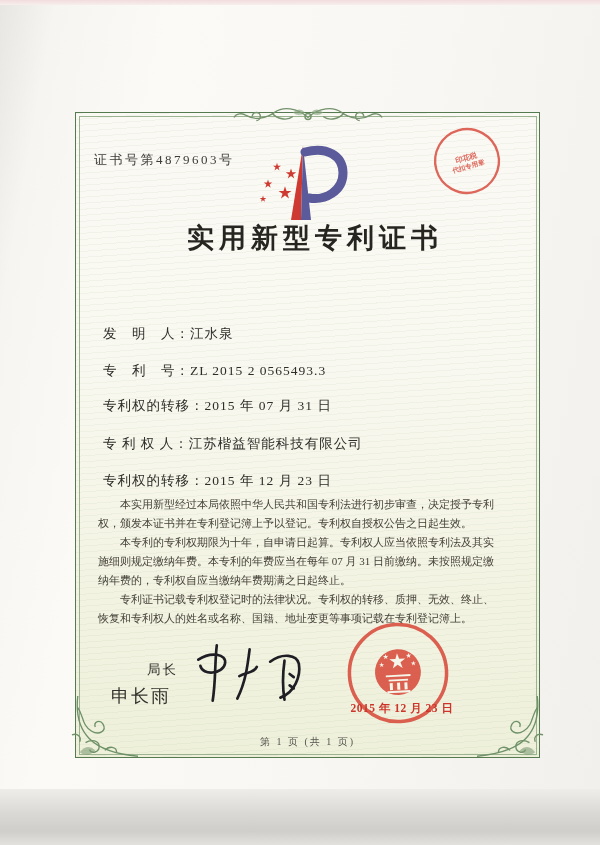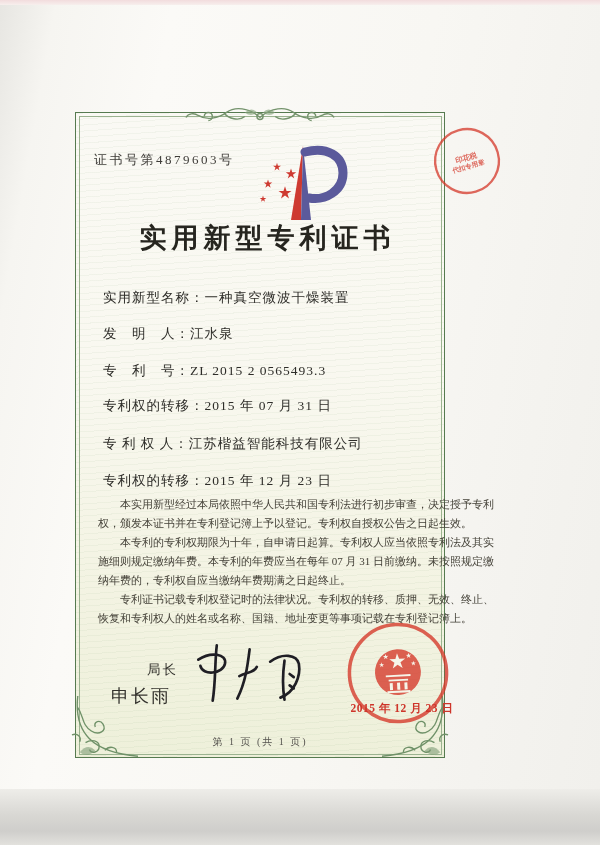--- a/index.html
+++ b/index.html
@@ -8,21 +8,21 @@
     background:#eceae6;
     font-family:"Liberation Serif","DejaVu Serif",serif;
   }
   .top-strip{position:absolute;top:0;left:0;right:0;height:5px;
     background:linear-gradient(180deg,#f2dcdd,#f7efed);}
   .bottom-band{position:absolute;left:0;right:0;bottom:0;height:56px;
     background:linear-gradient(180deg,#eeede9 0%,#d9d8d4 45%,#cfcecb 75%,#e2e1dd 100%);}
   .paper{position:absolute;left:0;top:5px;right:0;bottom:56px;
     background:linear-gradient(100deg,#e7e6e2 0px,#f6f5f1 55px,#fbfaf7 170px,#f8f7f3 430px,#f1f0ec 100%);}
   .frame{
-    position:absolute;left:75px;top:107px;width:370px;height:646px;
+    position:absolute;left:75px;top:107px;width:465px;height:646px;
     border:1.5px solid #567a50;
     background:
       repeating-linear-gradient(176deg, rgba(122,160,112,.07) 0 1px, rgba(0,0,0,0) 1px 6px),
       linear-gradient(180deg,#faf9f4 0%,#f9f8f0 40%,#f3f3e2 75%,#eef0da 100%);
     box-sizing:border-box;
   }
   .frame::before{content:"";position:absolute;inset:2.5px;border:1px solid #9bb390;pointer-events:none;}
   .cert-no{position:absolute;left:18px;top:38px;font-size:13px;letter-spacing:2.5px;color:#3e3c38;}
   .logo{position:absolute;left:175px;top:31px;width:100px;height:78px;}
   .title{position:absolute;left:15px;right:0;top:107px;text-align:center;
@@ -101,21 +101,20 @@
       <use href="#star" transform="translate(17,40) scale(.45)" fill="#ce3a31"></use>
       <use href="#star" transform="translate(34,49) scale(.68)" fill="#ce3a31"></use>
       <use href="#star" transform="translate(12,55) scale(.35)" fill="#ce3a31"></use>
       <polygon points="52,2 40,76 50,76" fill="#ce3a31"></polygon>
       <polygon points="52,2 50,76 60,76" fill="#5b5a9b"></polygon>
       <path d="M54,8 C76,2 92,12 92,29 C92,47 74,57 58,54" fill="none" stroke="#5b5a9b" stroke-width="9" stroke-linecap="round"></path>
     </svg>
 
     <div class="title">实用新型专利证书</div>
 
-    <div class="field-row r0"><span class="f-label">实用新型名称：</span><span class="f-value">一种真空微波干燥装置</span></div>
     <div class="field-row r1"><span class="f-label">发　明　人：</span><span class="f-value">江水泉</span></div>
     <div class="field-row r2"><span class="f-label">专　利　号：</span><span class="f-value">ZL 2015 2 0565493.3</span></div>
     <div class="field-row r3"><span class="f-label">专利权的转移：</span><span class="f-value">2015 年 07 月 31 日</span></div>
     <div class="field-row r4"><span class="f-label">专 利 权 人：</span><span class="f-value">江苏楷益智能科技有限公司</span></div>
     <div class="field-row r5"><span class="f-label">专利权的转移：</span><span class="f-value">2015 年 12 月 23 日</span></div>
 
     <div class="paragraphs">
       <p>本实用新型经过本局依照中华人民共和国专利法进行初步审查，决定授予专利权，颁发本证书并在专利登记簿上予以登记。专利权自授权公告之日起生效。</p>
       <p>本专利的专利权期限为十年，自申请日起算。专利权人应当依照专利法及其实施细则规定缴纳年费。本专利的年费应当在每年 07 月 31 日前缴纳。未按照规定缴纳年费的，专利权自应当缴纳年费期满之日起终止。</p>
       <p>专利证书记载专利权登记时的法律状况。专利权的转移、质押、无效、终止、恢复和专利权人的姓名或名称、国籍、地址变更等事项记载在专利登记簿上。</p>

